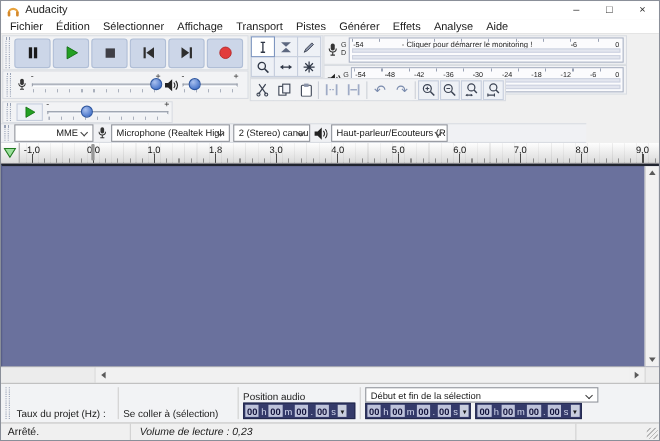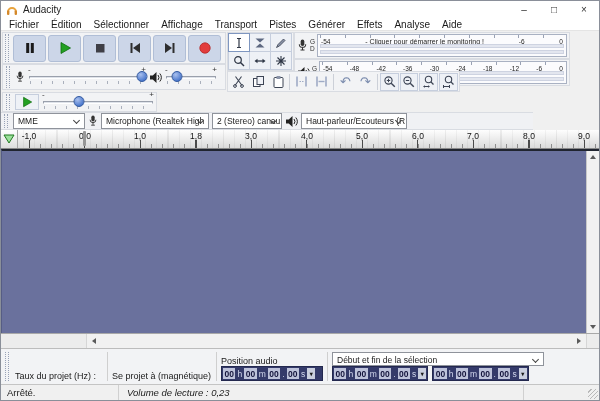--- a/index.html
+++ b/index.html
@@ -87,21 +87,21 @@
           background: #f2f3f5; border: 1px solid transparent; }
   .ebtn.box { border-color: #c6cedd; background: #eef1f6; }
   .esep { width: 1px; height: 16px; background: #ccd0d8; margin: 0 1px; }
   .uarr { font-size: 13px; color: #7b8cae; line-height: 13px; }
 
   .tb-speed { left: 1px; top: 61px; width: 155px; height: 20px; gap: 3px; padding: 0 2px; }
   .playspeedbtn { width: 24px; height: 16px; background: #eef1f6; border: 1px solid #c6cedd;
                   display: flex; align-items: center; justify-content: center; }
 
   .tb-device { left: 0; top: 81px; width: 532px; height: 18px; gap: 3px; padding: 0 2px;
-               border-left: none; border-right: none; background: #f0f1f4; }
+               border-left: none; border-right: none; background: #f0f1f4; text-align: right; }
   .combo { position: relative; height: 16px; background: #fff; border: 1px solid #8f939b;
            font-size: 8.5px; line-height: 14px; padding: 0 13px 0 4px;
            white-space: nowrap; overflow: hidden; color: #1a1a1a; }
   .chev { position: absolute; right: 5px; top: 4px; width: 5px; height: 5px;
           border-right: 1.3px solid #444; border-bottom: 1.3px solid #444; transform: rotate(45deg); }
 
   
   .ruler { position: relative; height: 19px; flex: none;
     background: linear-gradient(#ffffff, #d9d9d9);
     border-bottom: 1px solid #8a8a8a;
@@ -512,21 +512,21 @@
 
   <div class="selbar">
     <div class="grip"></div>
 
     <div class="selcol" style="width:88px">
       <span class="sellabel">Taux du projet (Hz) :</span>
     </div>
     <div class="vsep"></div>
 
     <div class="selcol" style="width:100px">
-      <span class="sellabel">Se projet à (magnétique)</span>
+      <span class="sellabel">Se coller à (sélection)</span>
     </div>
     <div class="vsep"></div>
 
     <div class="selcol" style="width:102px">
       <span class="sellabel">Position audio</span>
       <div class="timefield">
         <span class="tseg-d">00</span>
         <span class="tseg-u">h</span>
         <span class="tseg-d">00</span>
         <span class="tseg-u">m</span>

